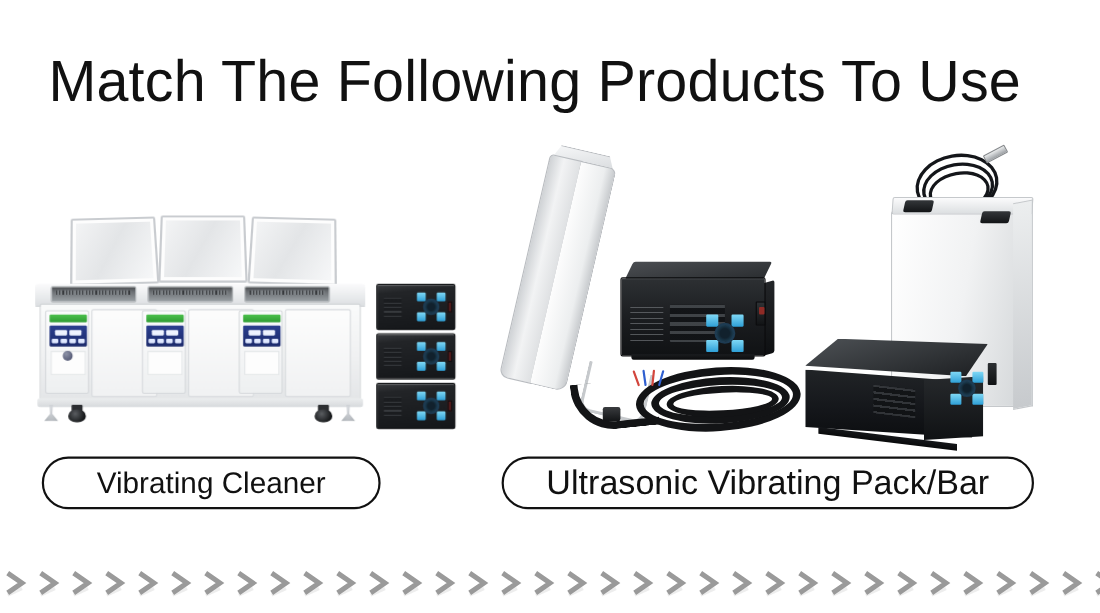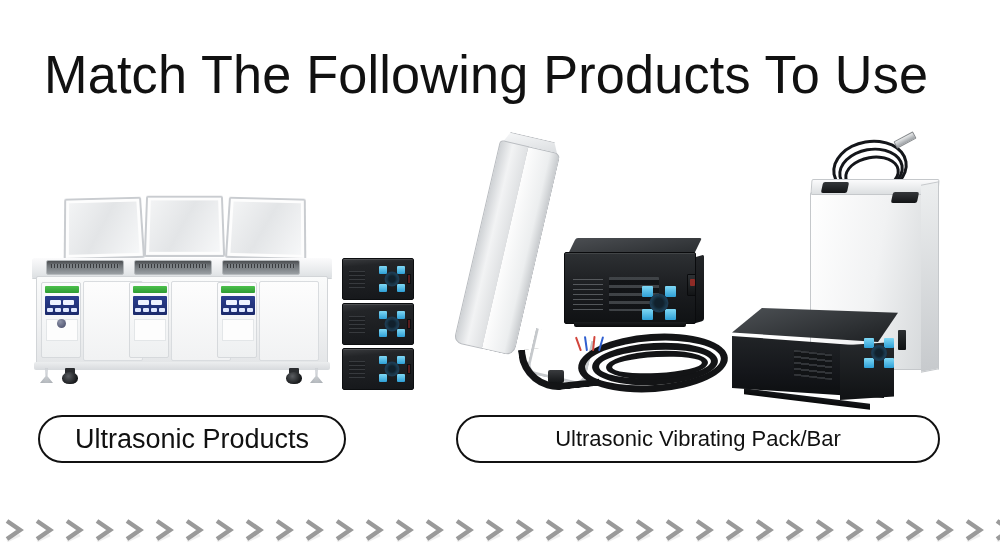--- a/index.html
+++ b/index.html
@@ -338,21 +338,21 @@
     background: linear-gradient(180deg,#15171a,#090a0b); transform: skewY(7deg);
   }
 
   
   .pill {
     position: absolute; display: flex; align-items: center; justify-content: center;
     border: 2px solid #111; border-radius: 999px; background: #fff;
     color: #111; white-space: nowrap;
   }
   .pill-left  { left: 38px;  top: 415px; width: 308px; height: 48px; font-size: 27px; }
-  .pill-right { left: 456px; top: 415px; width: 484px; height: 48px; font-size: 22px; }
+  .pill-right { left: 456px; top: 415px; width: 484px; height: 48px; font-size: 31px; }
 
   
   .chevrons {
     position: absolute; left: 0; bottom: 6px; width: 1000px; height: 42px;
     display: flex; align-items: center; gap: 0; overflow: hidden;
   }
   .chev {
     flex: 0 0 30px; height: 30px; position: relative;
   }
   .chev svg { display: block; }
@@ -547,21 +547,21 @@
         <span class="vane v2"></span>
       <span class="vane v3"></span>
         <span class="vane v4"></span>
       <span class="hub"></span>
     </div>
     <div class="rocker"></div>
     <div class="feet"></div>
   </div>
 
   <div class="pill pill-left">
-    <span>Ultrasonic Products</span>
+    <span>Vibrating Cleaner</span>
   </div>
   <div class="pill pill-right">
     <span>Ultrasonic Vibrating Pack/Bar</span>
   </div>
 
   <div class="chevrons">
       <div class="chev">
         <svg width="30" height="30" viewBox="0 0 30 30">
           <path d="M7 6 L20 15 L7 24" fill="none" stroke="#9a9a9a" stroke-width="4.5" stroke-linecap="butt" stroke-linejoin="miter"></path>
           <path d="M7 26 L20 20" fill="none" stroke="#9a9a9a" stroke-width="3" opacity="0.18"></path>

